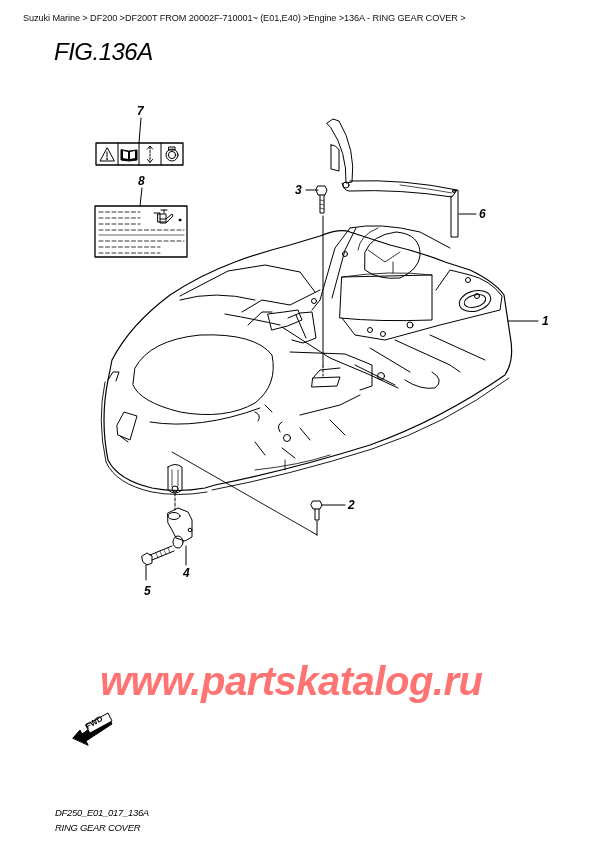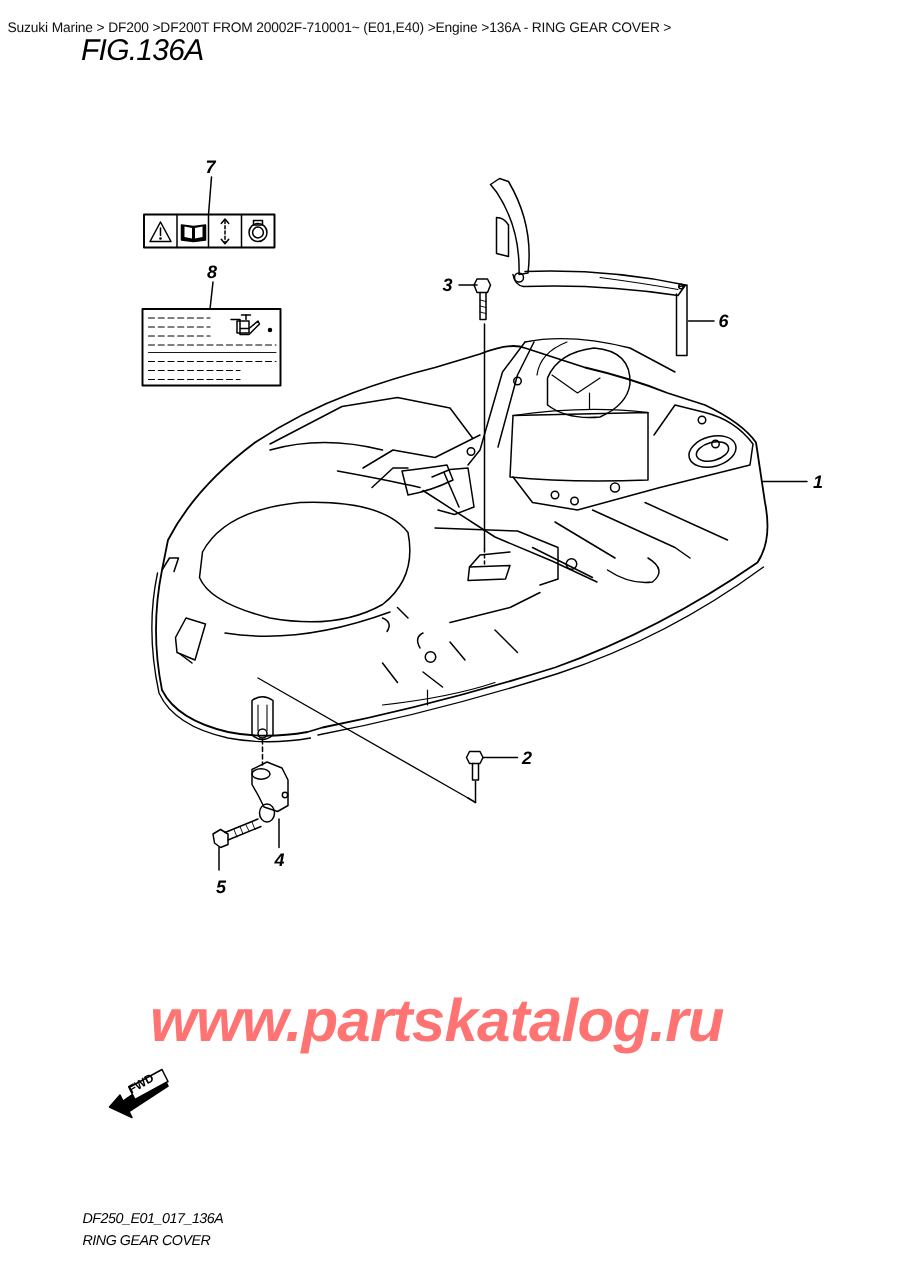--- a/index.html
+++ b/index.html
@@ -1,21 +1,21 @@
 <!DOCTYPE html>
 <html><head>
   <meta charset="utf-8">
   <style>
     html, body { margin: 0; padding: 0; background: #ffffff; }
     body { width: 600px; height: 848px; position: relative; overflow: hidden;
            font-family: "Liberation Sans", sans-serif; color: #000; }
-    .breadcrumb { position: absolute; left: 5px; top: 13px; font-size: 9.2px; letter-spacing: -0.1px;
+    .breadcrumb { position: absolute; left: 23px; top: 13px; font-size: 9.2px; letter-spacing: -0.1px;
                   white-space: nowrap; color: #111; text-align: right; }
     .breadcrumb span { cursor: pointer; }
-    .fig-title { position: absolute; left: 54px; top: 23px; font-size: 20px; font-style: italic;
+    .fig-title { position: absolute; left: 54px; top: 38px; font-size: 24px; font-style: italic;
                  letter-spacing: -0.5px; font-family: "Liberation Sans", sans-serif; }
     .diagram { position: absolute; left: 0; top: 0; width: 600px; height: 848px; }
     .callout { position: absolute; font-size: 12px; font-style: italic; font-weight: bold;
                font-family: "Liberation Sans", sans-serif; cursor: pointer; }
     .watermark { position: absolute; left: 100px; top: 659px; font-size: 40px; font-weight: bold;
                  font-style: italic; color: #ff7373; letter-spacing: -0.5px;
                  font-family: "Liberation Sans", sans-serif; white-space: nowrap; }
     .drawing-code { position: absolute; left: 55px; top: 807px; font-size: 9.5px; font-style: italic;
                     letter-spacing: -0.3px; }
     .drawing-name { position: absolute; left: 55px; top: 822px; font-size: 9.5px; font-style: italic;

